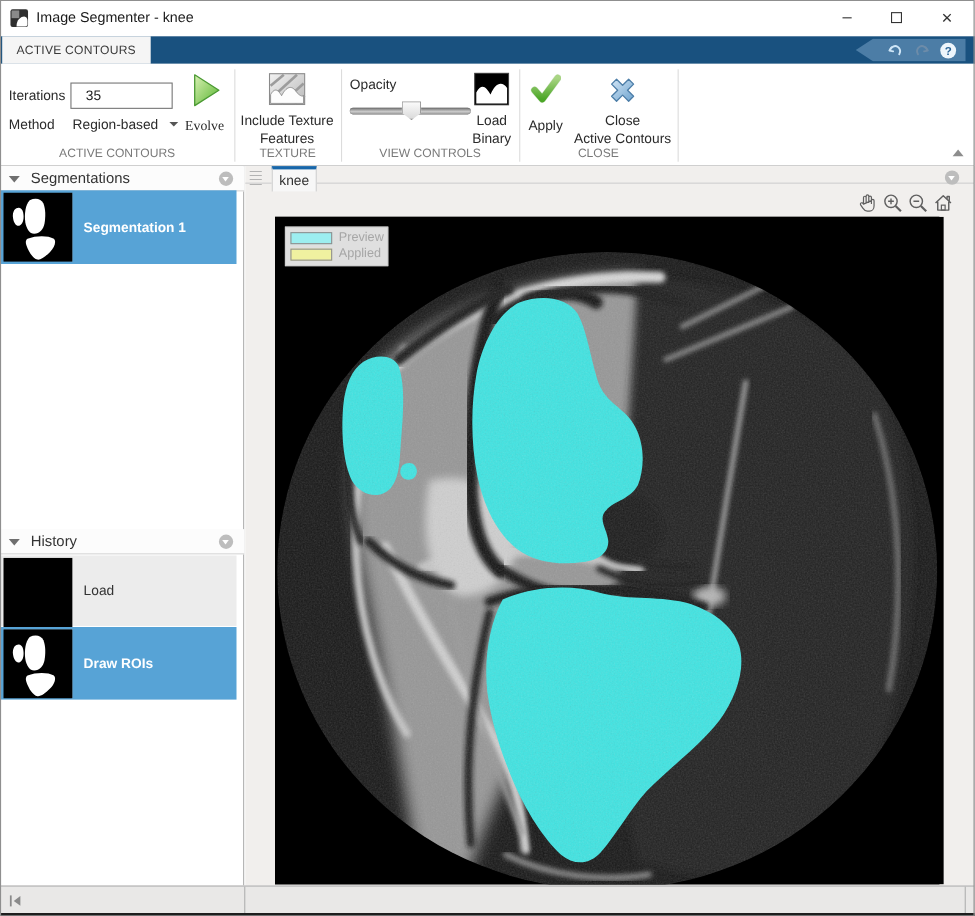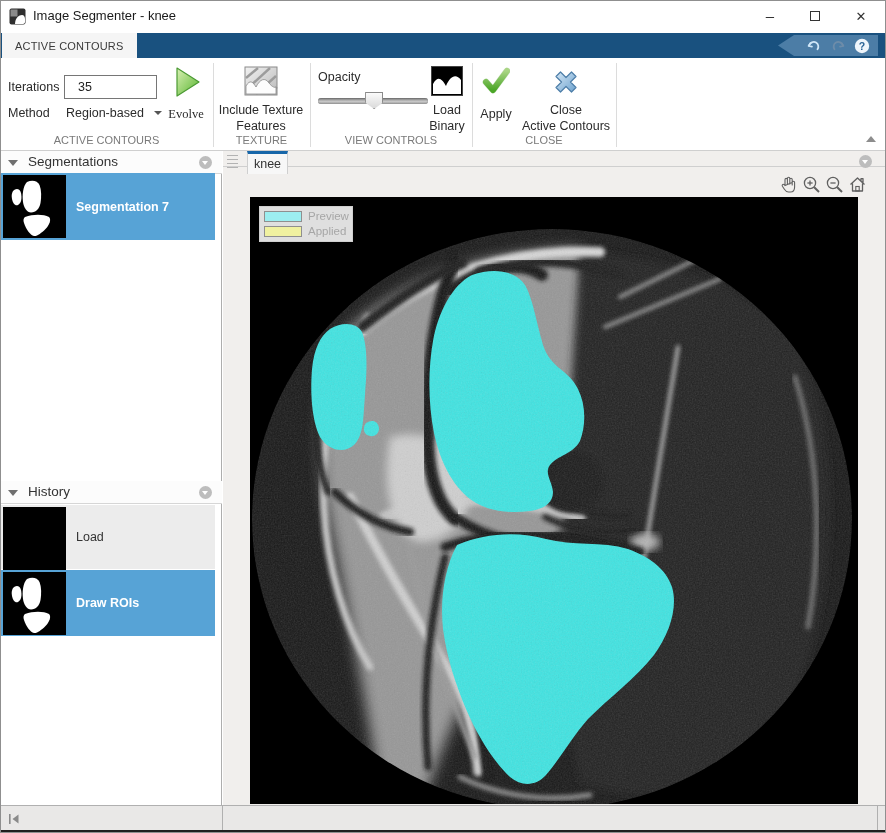--- a/index.html
+++ b/index.html
@@ -222,21 +222,21 @@
     <div class="ph-tri"></div>
     <span class="ph-title">Segmentations</span>
     <div class="circlebtn" style="right:10px; top:5px;"></div>
   </div>
 
   <div class="list-row row-selected" style="top:22px; height:67px;">
     <svg class="thumb" viewBox="0 0 63 63">
       <rect width="63" height="63" fill="#000"></rect>
       <use href="#maskShapes"></use>
     </svg>
-    <span class="row-label sel">Segmentation 7</span>
+    <span class="row-label sel">Segmentation 1</span>
   </div>
 
   <div class="panel-header" style="top:330px;">
     <div class="ph-tri"></div>
     <span class="ph-title">History</span>
     <div class="circlebtn" style="right:10px; top:5px;"></div>
   </div>
 
   <div class="list-row row-alt" style="top:354px; height:64px;">
     <svg class="thumb" viewBox="0 0 63 63">

